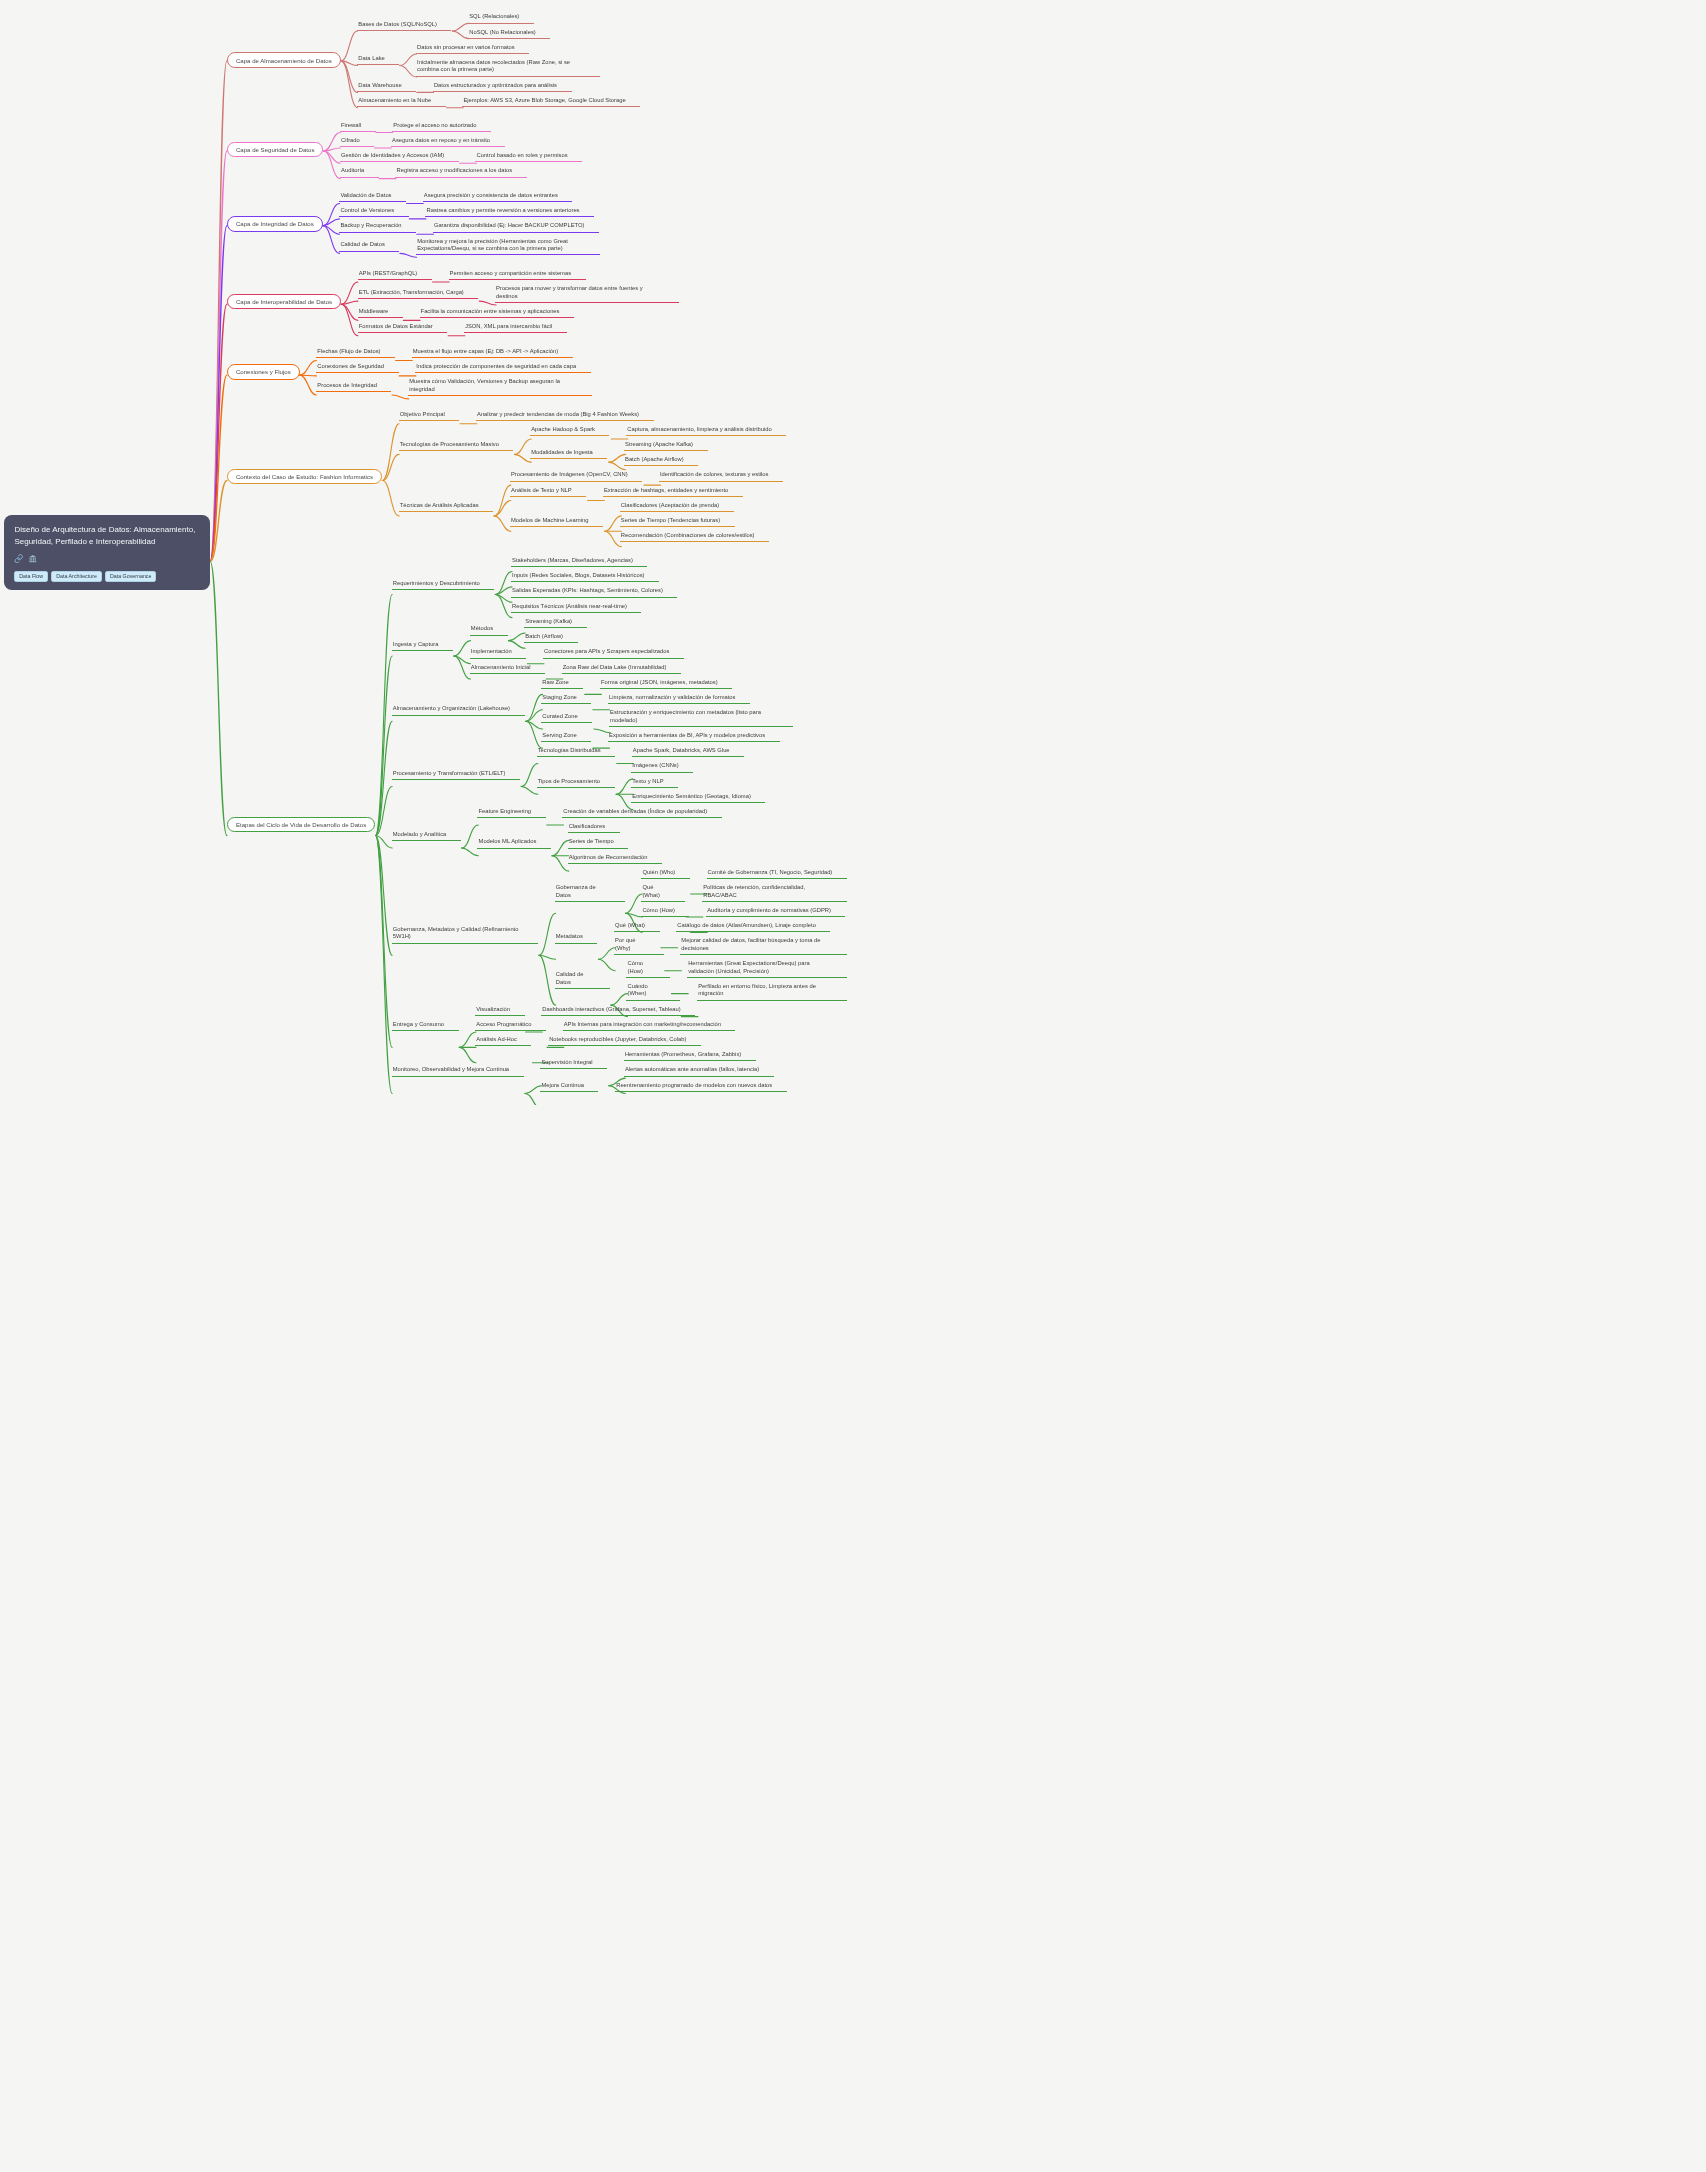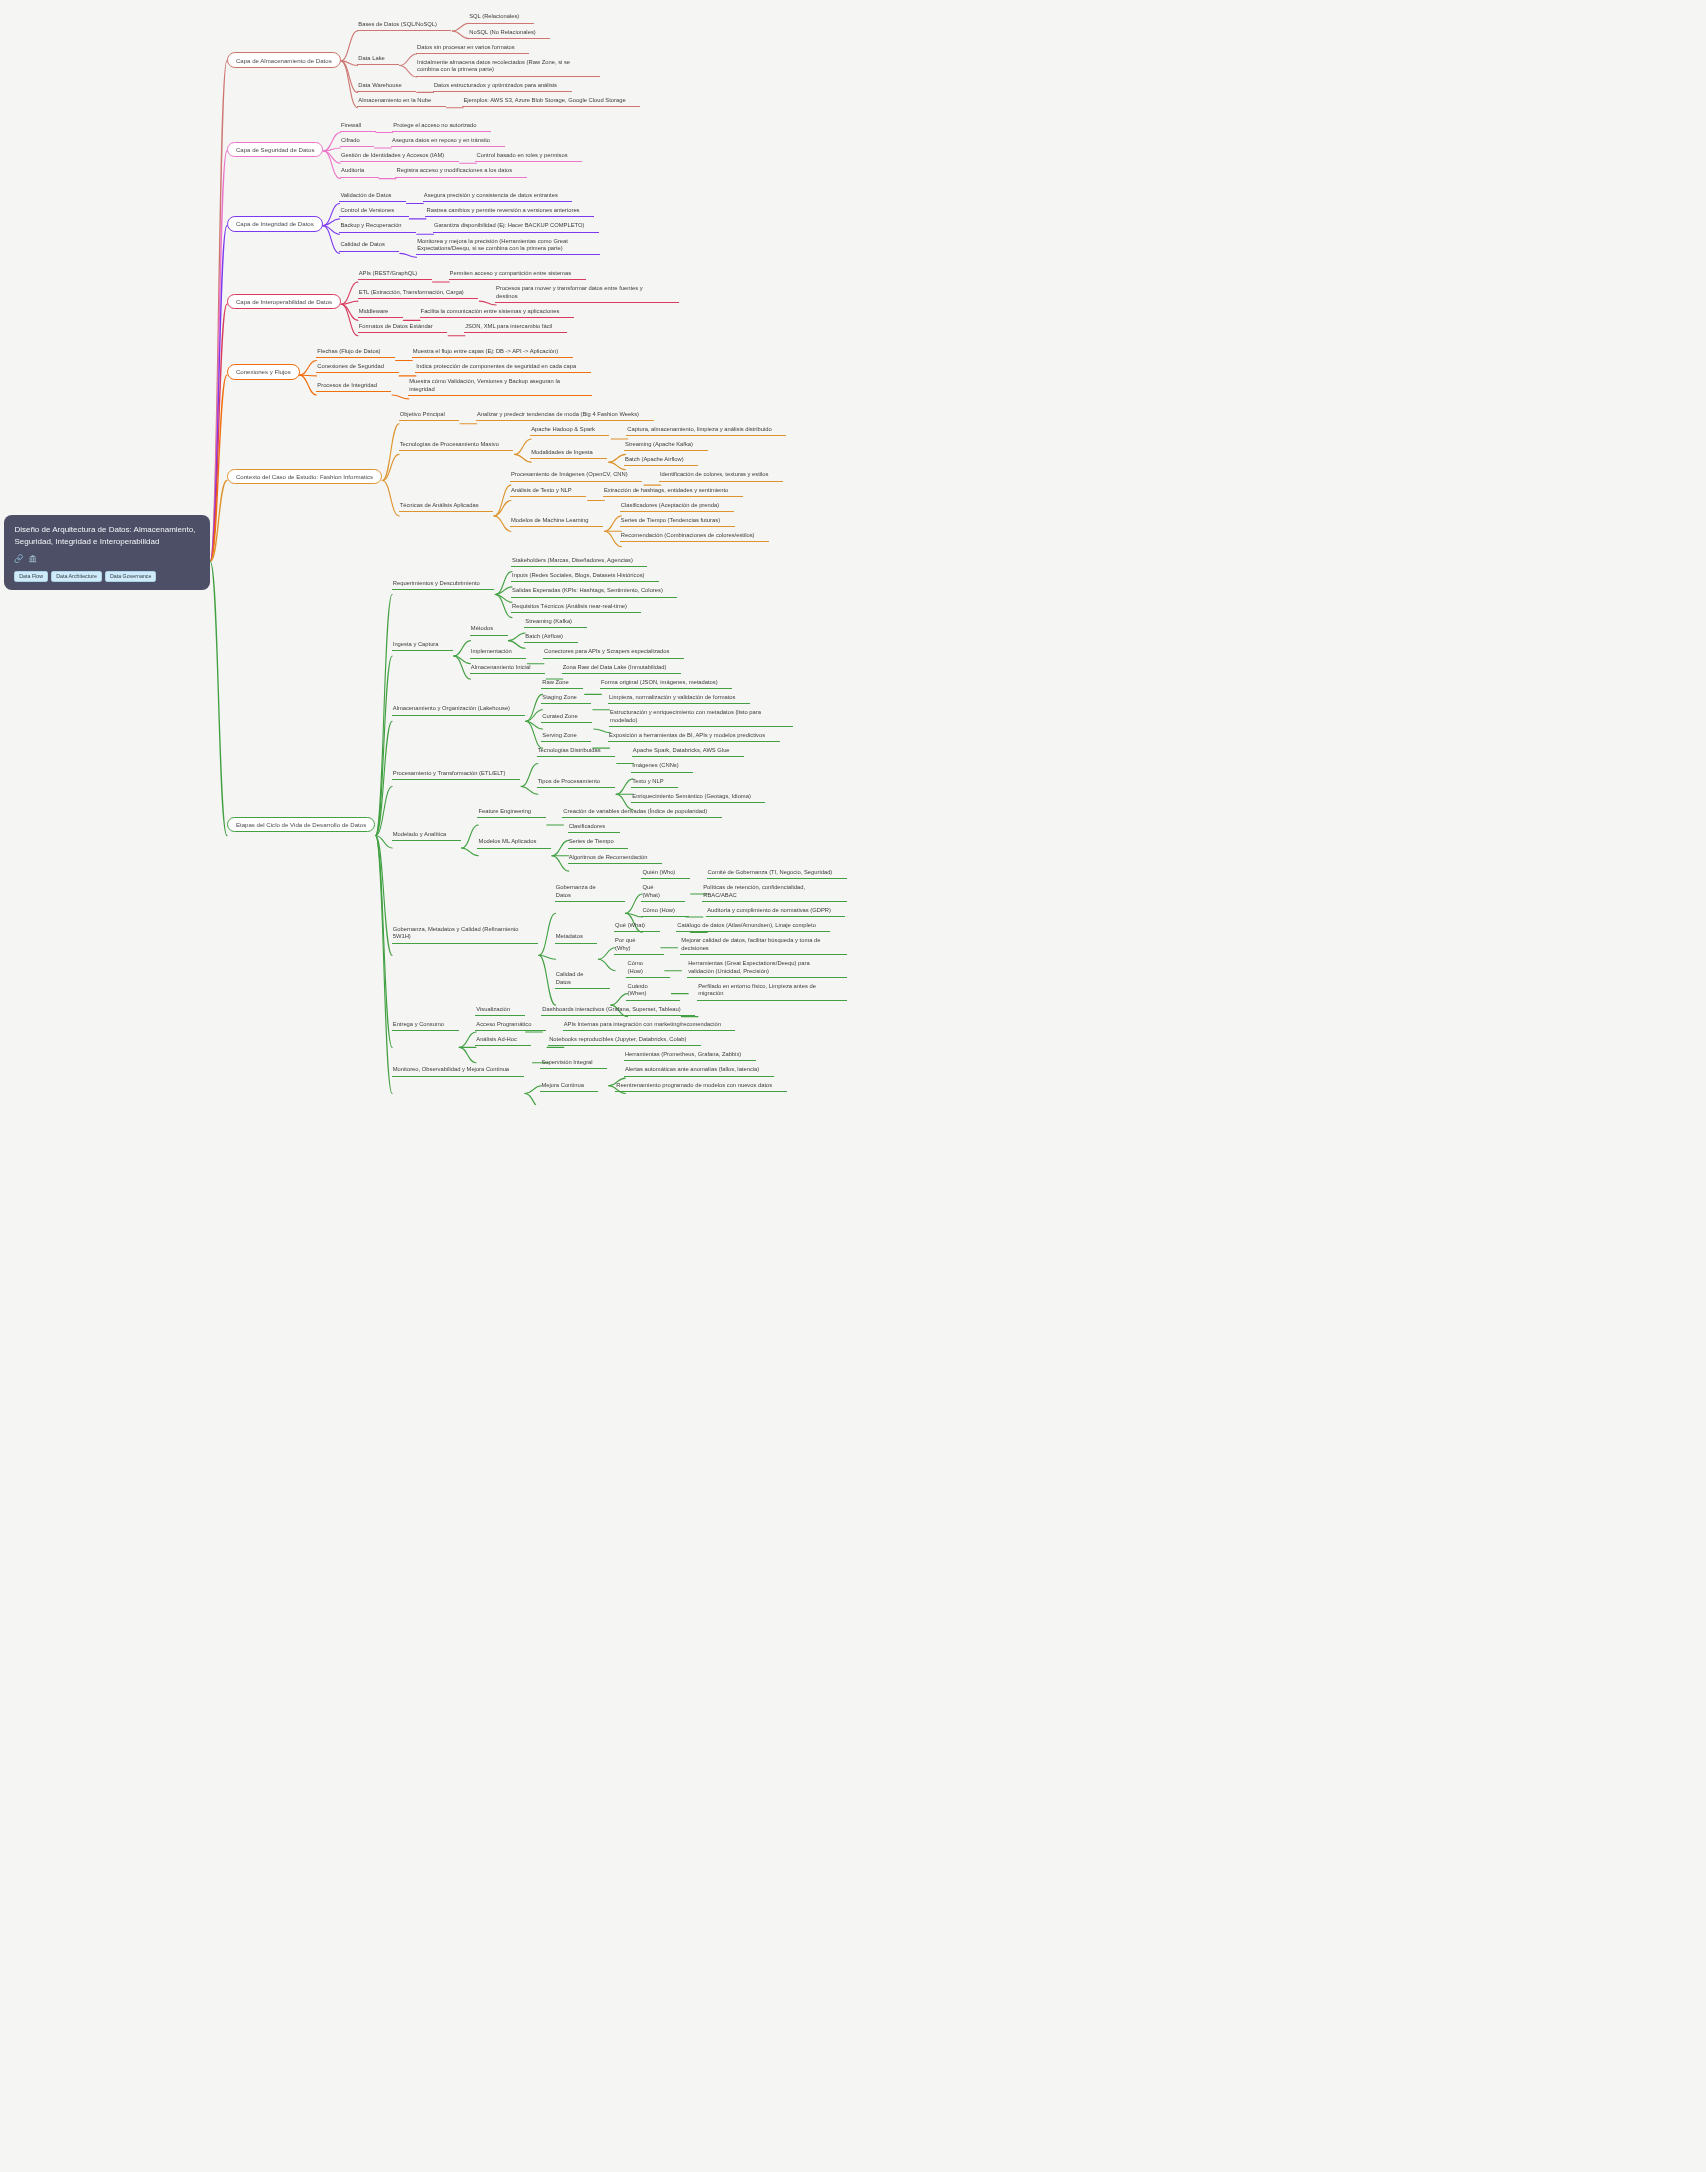--- a/index.html
+++ b/index.html
@@ -168,21 +168,21 @@
       <path d="M1094.734375,1952.296875 C1109.734375,1952.296875 1109.734375,1966.125 1124.734375,1966.125" fill="none" stroke="#42a042" stroke-width="2" stroke-linecap="round"></path>
       <path d="M943.921875,1966.125 C958.921875,1966.125 958.921875,1952.296875 973.921875,1952.296875" fill="none" stroke="#42a042" stroke-width="2" stroke-linecap="round"></path>
       <path d="M1078.96875,1993.765625 C1093.96875,1993.765625 1093.96875,1993.765625 1108.96875,1993.765625" fill="none" stroke="#42a042" stroke-width="2" stroke-linecap="round"></path>
       <path d="M943.921875,1966.125 C958.921875,1966.125 958.921875,1993.765625 973.921875,1993.765625" fill="none" stroke="#42a042" stroke-width="2" stroke-linecap="round"></path>
       <path d="M675.21875,1502.265625 C690.21875,1502.265625 690.21875,1966.125 705.21875,1966.125" fill="none" stroke="#42a042" stroke-width="2" stroke-linecap="round"></path>
       <path d="M378,1009.375 C393,1009.375 393,1502.265625 408,1502.265625" fill="none" stroke="#42a042" stroke-width="2.4" stroke-linecap="round"></path>
     </svg>
   <div id="tree">
 
     <div id="root-box">
-      <div id="root-title">Diseño de Arquitectura de Datos: Almacenamiento, Seguridad, Integridad e Interoperabilidad</div>
+      <div id="root-title">Diseño de Arquitectura de Datos: Almacenamiento, Seguridad, Perfilado e Interoperabilidad</div>
       <div id="root-icons">
         <span>
           <svg width="9.5" height="9.5" viewBox="0 0 24 24" fill="none" stroke="#8ab6d6" stroke-width="2.4" stroke-linecap="round" stroke-linejoin="round">
             <path d="M10 13a5 5 0 0 0 7.07 0l2.83-2.83a5 5 0 0 0-7.07-7.07L11.2 4.7"></path>
             <path d="M14 11a5 5 0 0 0-7.07 0L4.1 13.83a5 5 0 1 0 7.07 7.07L12.8 19.3"></path>
           </svg>
         </span>
         <span>
           <svg width="9.5" height="9.5" viewBox="0 0 24 24" fill="#9db7cb">
             <path d="M12 2.6 2.8 8h18.4z"></path>

